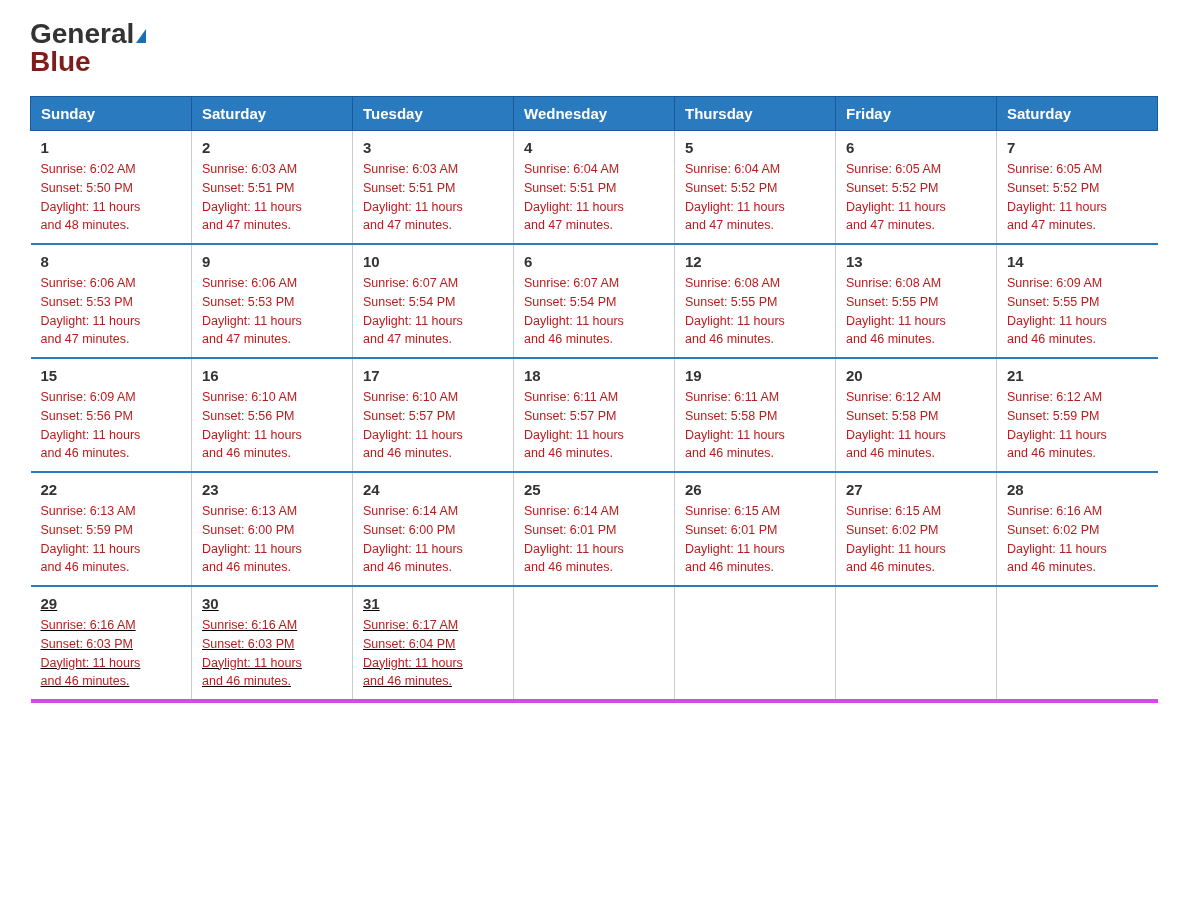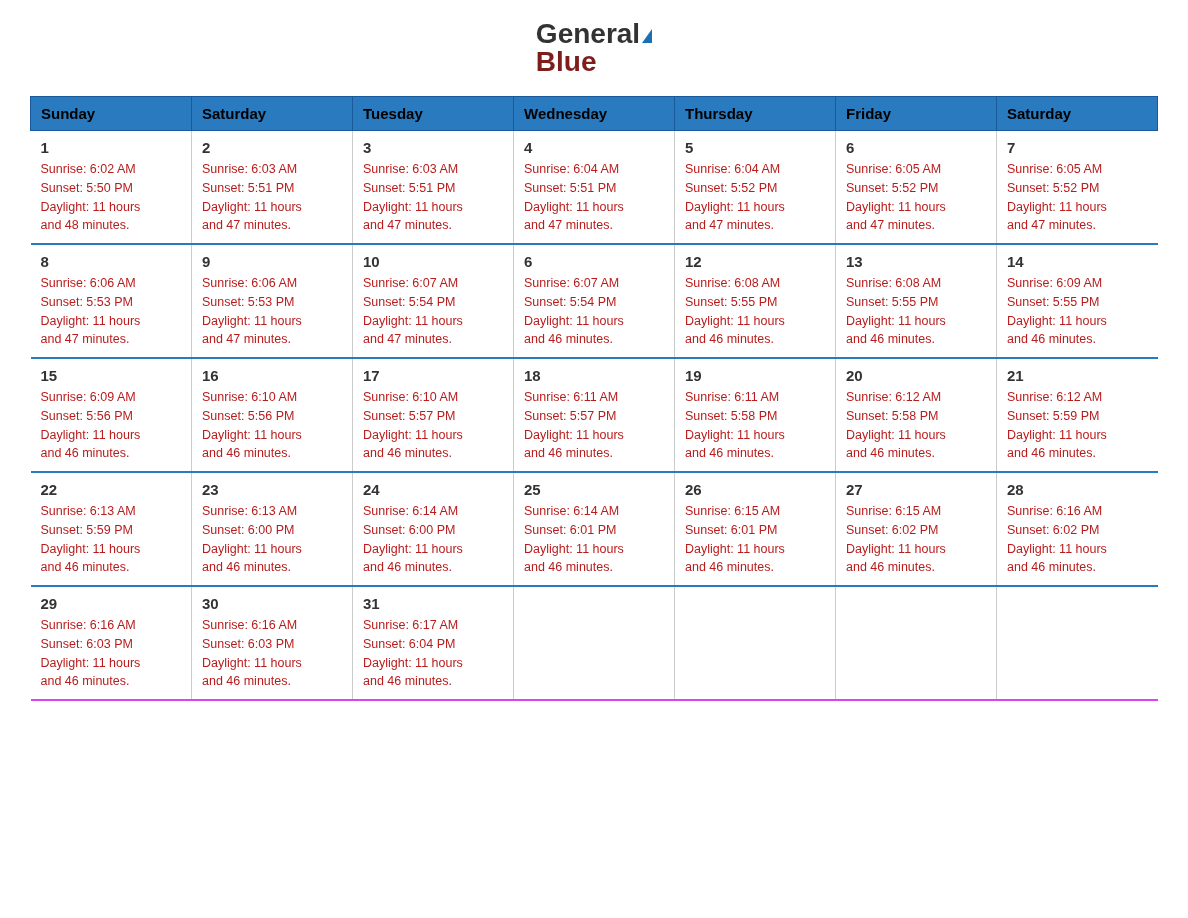--- a/index.html
+++ b/index.html
@@ -5,21 +5,21 @@
     * { box-sizing: border-box; margin: 0; padding: 0; }
     body {
       font-family: Arial, sans-serif;
       background: #fff;
       padding: 20px 30px;
       width: 1188px;
       min-height: 918px;
     }
     .header {
       display: flex;
-      justify-content: center;
+      justify-content: flex-start;
       align-items: flex-start;
       margin-bottom: 20px;
     }
     .logo {
       display: flex;
       flex-direction: column;
       align-items: flex-start;
     }
     .logo-general {
       font-size: 28px;
@@ -58,21 +58,21 @@
     }
     table {
       width: 100%;
       border-collapse: collapse;
       table-layout: fixed;
     }
     thead tr {
       background-color: #2a7abf;
     }
     thead th {
-      color: #000000;
+      color: #ffffff;
       font-size: 15px;
       font-weight: bold;
       padding: 8px 10px;
       text-align: left;
       border: 1px solid #1a5a9a;
     }
     tbody tr {
       border-bottom: 2px solid #2a7abf;
     }
     tbody td {
@@ -94,21 +94,22 @@
     }
     .day-info {
       font-size: 12.5px;
       line-height: 1.5;
       color: #b91c1c;
     }
     .empty-cell {
       background: #fff;
     }
     tbody tr:last-child {
-      border-bottom: 2px solid #d946ef;
+      border-bottom: 4px solid #d946ef;
+      text-decoration: underline;
     }
   </style>
 </head>
 <body>
 
 <div class="header">
   <div class="logo">
     <div>
       <span class="logo-general">General<span class="logo-triangle"></span></span>
     </div>

